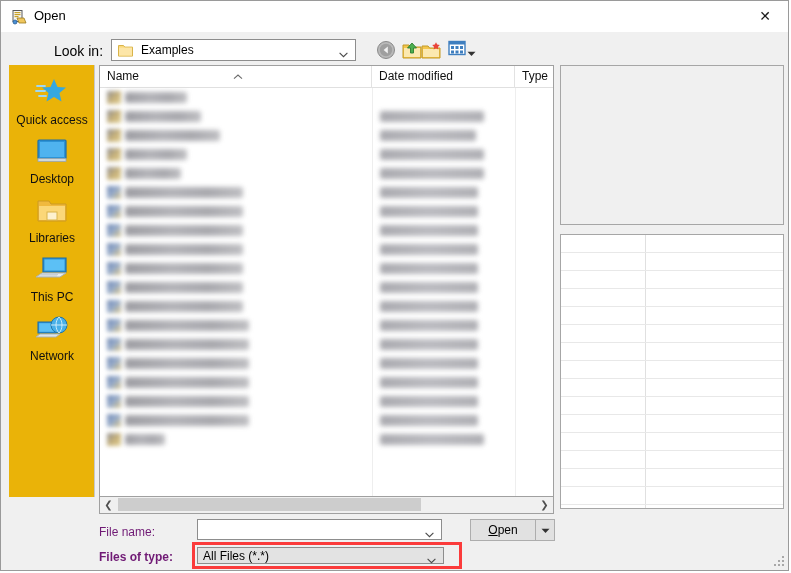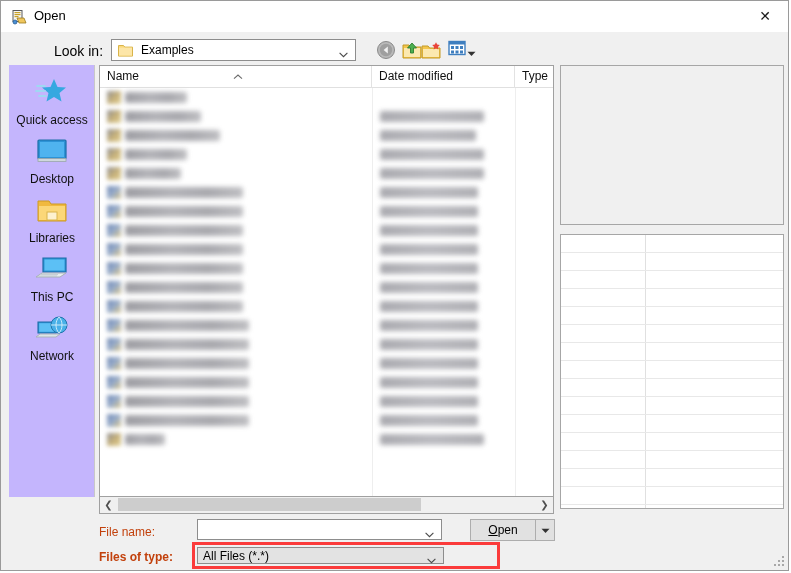--- a/index.html
+++ b/index.html
@@ -82,21 +82,21 @@
   .tool-views { left: 447px; width: 18px; }
   .tool-views-arrow {
     position: absolute; left: 466px; top: 45px;
     width: 9px; height: 6px;
   }
 
   
   .places {
     position: absolute; left: 8px; top: 64px;
     width: 86px; height: 432px;
-    background: #c4b5fd;
+    background: #eab308;
     border-right: 1px solid #c8c8c8;
     box-sizing: border-box;
   }
   .place {
     position: absolute; left: 0; width: 86px;
     text-align: center;
     cursor: default;
   }
   .place-icon {
     height: 36px;
@@ -215,21 +215,21 @@
     border-bottom: 1px solid #e8e8e8;
   }
   .pg-split {
     position: absolute; left: 84px; top: 0;
     width: 1px; height: 100%;
     background: #e0e0e0;
   }
 
   
   .form-label {
-    position: absolute; font-size: 12px; color: #c2410c;
+    position: absolute; font-size: 12px; color: #701a75;
   }
   .lbl-filename { left: 98px; top: 524px; }
   .lbl-filetype { left: 98px; top: 549px; font-weight: bold; }
 
   .fn-combo {
     position: absolute; left: 196px; top: 518px;
     width: 245px; height: 21px;
     background: #ffffff;
     border: 1px solid #8d8d8d;
     box-sizing: border-box;
@@ -238,21 +238,21 @@
   .fn-input {
     position: absolute; left: 4px; top: 2px;
     width: 220px; height: 15px;
     border: none; outline: none; padding: 0;
     font-family: "Liberation Sans", sans-serif;
     font-size: 12px; background: transparent;
   }
 
   .ft-wrap {
     position: absolute; left: 191px; top: 541px;
-    width: 308px; height: 27px;
+    width: 270px; height: 27px;
     border: 3px solid #fb3b3b;
     box-sizing: border-box;
   }
   .ft-combo {
     position: absolute; left: 2px; top: 2px;
     width: 247px; height: 17px;
     background: #e3e3e3;
     border: 1px solid #8d8d8d;
     box-sizing: border-box;
   }

